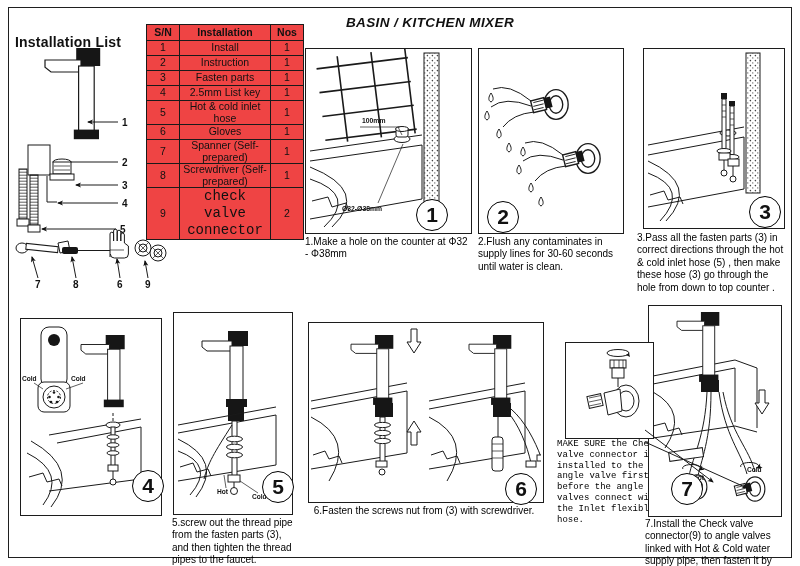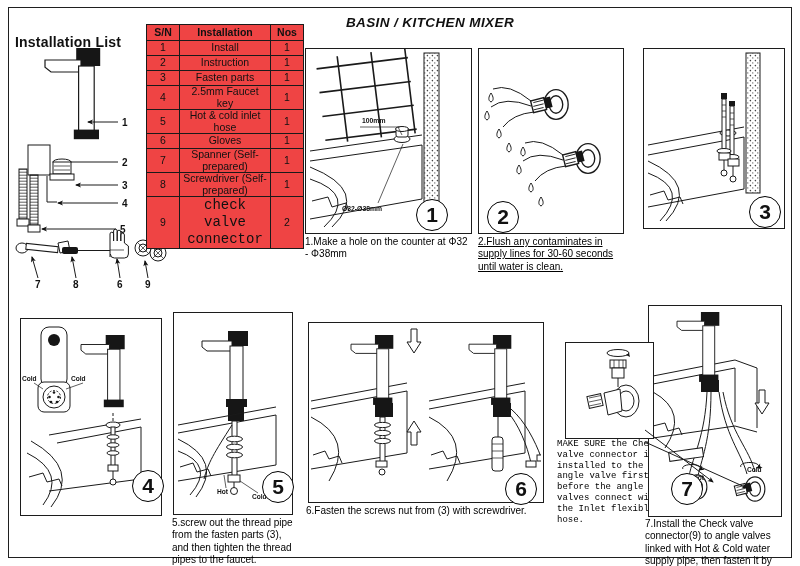--- a/index.html
+++ b/index.html
@@ -158,21 +158,21 @@
           <td>Instruction</td>
           <td>1</td>
         </tr>
       <tr class="r-s">
           <td>3</td>
           <td>Fasten parts</td>
           <td>1</td>
         </tr>
       <tr class="r-s">
           <td>4</td>
-          <td>2.5mm Faucet key</td>
+          <td>2.5mm List key</td>
           <td>1</td>
         </tr>
       <tr class="r-d">
           <td>5</td>
           <td>Hot &amp; cold inlet hose</td>
           <td>1</td>
         </tr>
       <tr class="r-s">
           <td>6</td>
           <td>Gloves</td>
@@ -236,21 +236,21 @@
         <use href="#valve" transform="translate(82,96) scale(1.35)"></use>
         <path d="M84,106 Q62,88 46,94 M84,111 Q58,101 44,112 M87,117 Q66,119 56,132"></path>
         <use href="#drop" transform="translate(44,98)"></use>
         <use href="#drop" transform="translate(40,116)"></use>
         <use href="#drop" transform="translate(52,134)"></use>
         <use href="#drop" transform="translate(62,148)"></use>
       </g>
     </svg>
   </div>
   <div class="stepnum" style="left:487px;top:201px;">2</div>
-  <div class="caption" style="left:478px;top:236px;width:148px;text-decoration:underline;">2.Flush any contaminates in supply lines for 30-60 seconds until water is clean.</div>
+  <div class="caption" style="left:478px;top:236px;width:148px;">2.Flush any contaminates in supply lines for 30-60 seconds until water is clean.</div>
 
   <div class="panel" style="left:643px;top:48px;width:140px;height:179px;">
     <svg class="art" width="138" height="177" viewBox="0 0 138 177">
       <rect x="102" y="4" width="14" height="140" style="fill:url(#speck);stroke:#1a1a1a"></rect>
       <path d="M4,96 L100,78 M4,106 L100,88"></path>
       <path d="M100,88 V140 M4,158 L100,140"></path>
       <path d="M4,112 Q56,136 22,172 M4,124 Q46,140 16,172"></path>
       <path d="M6,146 l14,-4 4,9 12,-3 3,7"></path>
       <ellipse cx="84" cy="84" rx="8" ry="3" class="w"></ellipse>
       <g>
@@ -263,20 +263,21 @@
         <ellipse cx="88" cy="108" rx="7" ry="2.5" class="w"></ellipse>
         <rect x="75" y="104" width="11" height="7" class="w"></rect>
         <rect x="84" y="110" width="11" height="7" class="w"></rect>
         <path d="M80,111 v10 M89,117 v10"></path>
         <circle cx="80" cy="124" r="3" class="w"></circle>
         <circle cx="89" cy="130" r="3" class="w"></circle>
       </g>
     </svg>
   </div>
   <div class="stepnum" style="left:749px;top:196px;">3</div>
+  <div class="caption" style="left:637px;top:232px;width:152px;">3.Pass all the fasten parts (3) in correct directions through the hot &amp; cold inlet hose (5) , then make these hose (3) go through the hole from down to top counter .</div>
 
   <div class="panel" style="left:20px;top:318px;width:140px;height:196px;">
     <svg class="art" width="138" height="194" viewBox="0 0 138 194">
       <g>
         <rect x="20" y="8" width="26" height="60" rx="8" class="w"></rect>
         <circle cx="33" cy="21" r="6" class="f"></circle>
         <rect x="17" y="63" width="32" height="30" rx="6" class="w"></rect>
         <circle cx="33" cy="78" r="11" class="w"></circle>
         <circle cx="33" cy="78" r="6.5" stroke-dasharray="2 1.6"></circle>
         <circle cx="33" cy="73.5" r="1.3" class="f"></circle>
@@ -356,21 +357,21 @@
         <path d="M71,94 v20" stroke-width="2"></path>
         <rect x="65" y="114" width="11" height="34" rx="3" class="w"></rect>
         <path d="M65,121 h11 M65,128 h11 M65,135 h11" class="thin"></path>
         <path d="M80,88 C92,102 100,122 104,140 M84,86 C98,98 108,118 114,134"></path>
         <rect x="99" y="138" width="10" height="6" class="w"></rect>
         <rect x="110" y="132" width="10" height="6" class="w"></rect>
       </g>
     </svg>
   </div>
   <div class="stepnum" style="left:505px;top:473px;">6</div>
-  <div class="caption" style="left:306px;top:505px;width:236px;">6.Fasten the screws nut from (3) with screwdriver.</div>
+  <div class="caption" style="left:306px;top:505px;width:236px;text-align:center;">6.Fasten the screws nut from (3) with screwdriver.</div>
 
   <div class="panel" style="left:565px;top:342px;width:87px;height:95px;z-index:2;">
     <svg class="art" width="85" height="93" viewBox="0 0 85 93">
       <ellipse cx="52" cy="10" rx="11" ry="3.5"></ellipse>
       <path d="M60,12 l4,2 -1,-4" class="f"></path>
       <rect x="44" y="17" width="16" height="8" class="w"></rect>
       <path d="M48,17 v8 M53,17 v8 M57,17 v8" class="thin"></path>
       <rect x="46" y="25" width="12" height="10" class="w"></rect>
       <path d="M52,35 V44"></path>
       <ellipse cx="60" cy="58" rx="13" ry="16" class="w"></ellipse>

